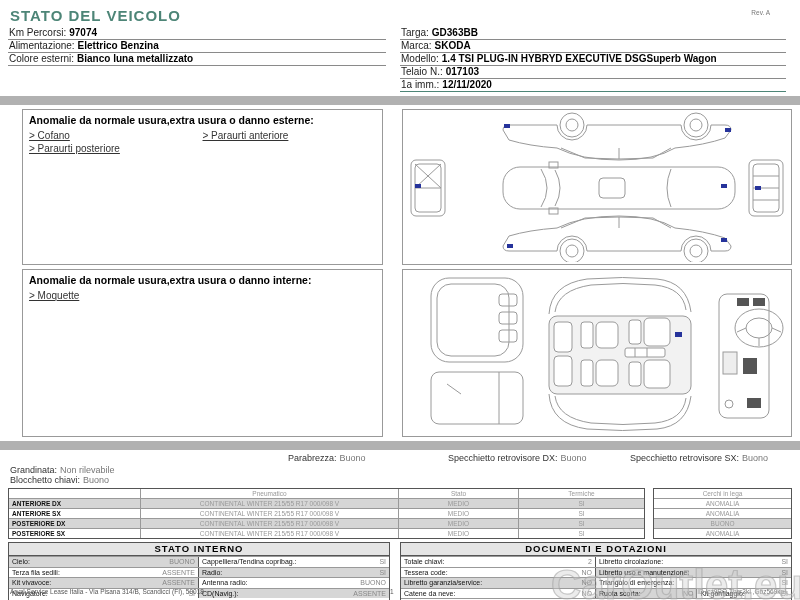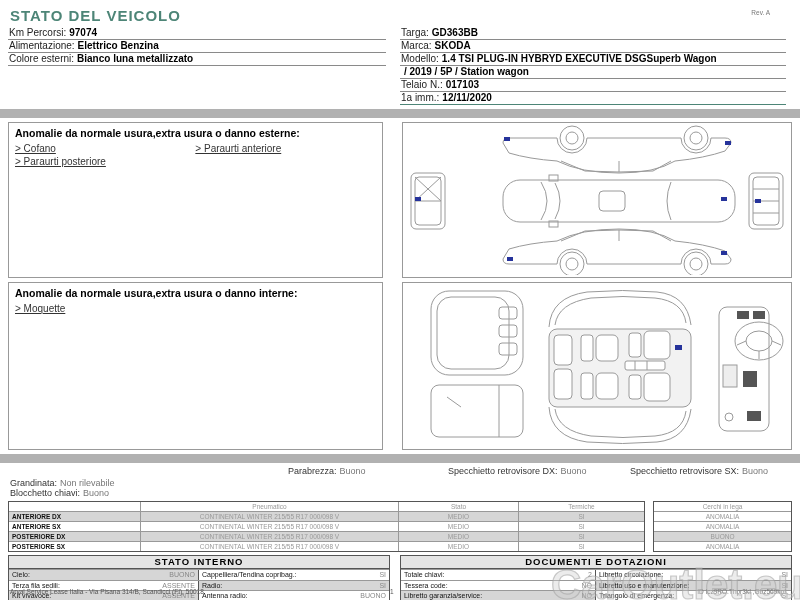--- a/index.html
+++ b/index.html
@@ -17,21 +17,21 @@
   .fields-right{width:386px;}
   .field{border-bottom:1px solid #8a8a8a;font-size:10px;line-height:12px;height:12px;
     white-space:nowrap;overflow:hidden;padding-left:1px;}
   .field .lab{color:#222;}
   .field .val{font-weight:bold;color:#000;margin-left:3px;}
   .fields-right .field:last-child{border-bottom:1px solid #4d8577;}
 
   .gray-band{height:9px;background:#b1b1b1;margin-top:4px;}
 
   
-  .boxrow{display:flex;gap:19px;margin:4px 8px 0 8px;align-items:center;}
+  .boxrow{display:flex;gap:19px;margin:4px 8px 0 22px;align-items:center;}
   .anombox{border:1px solid #999;width:380px;box-sizing:border-box;padding:4px 6px;background:#fff;}
   .diagbox{border:1px solid #999;width:396px;box-sizing:border-box;background:#fff;
     display:flex;align-items:center;justify-content:center;}
   .h156{height:156px;} .h168{height:168px;}
   .anom-title{font-size:10.5px;font-weight:bold;color:#000;}
   .anom-cols{display:flex;font-size:10px;color:#333;margin-top:3px;}
   .anom-col{width:50%;text-decoration:underline;}
   .anom-item{line-height:13px;white-space:nowrap;}
 
   
@@ -95,21 +95,20 @@
   <div class="fields-row">
     <div class="fields-left">
       <div class="field"><span class="lab">Km Percorsi:</span><span class="val">97074</span></div>
       <div class="field"><span class="lab">Alimentazione:</span><span class="val">Elettrico Benzina</span></div>
       <div class="field"><span class="lab">Colore esterni:</span><span class="val">Bianco luna metallizzato</span></div>
     </div>
     <div class="fields-right">
       <div class="field"><span class="lab">Targa:</span><span class="val">GD363BB</span></div>
       <div class="field"><span class="lab">Marca:</span><span class="val">SKODA</span></div>
       <div class="field"><span class="lab">Modello:</span><span class="val">1.4 TSI PLUG-IN HYBRYD EXECUTIVE DSGSuperb Wagon</span></div>
-      <div class="field"><span class="lab"></span><span class="val">/ 2019 / 5P / Station wagon</span></div>
       <div class="field"><span class="lab">Telaio N.:</span><span class="val">017103</span></div>
       <div class="field"><span class="lab">1a imm.:</span><span class="val">12/11/2020</span></div>
     </div>
   </div>
 
   <div class="gray-band"></div>
 
   <div class="boxrow">
     <div class="anombox h156">
       <div class="anom-title">Anomalie da normale usura,extra usura o danno esterne:</div>

